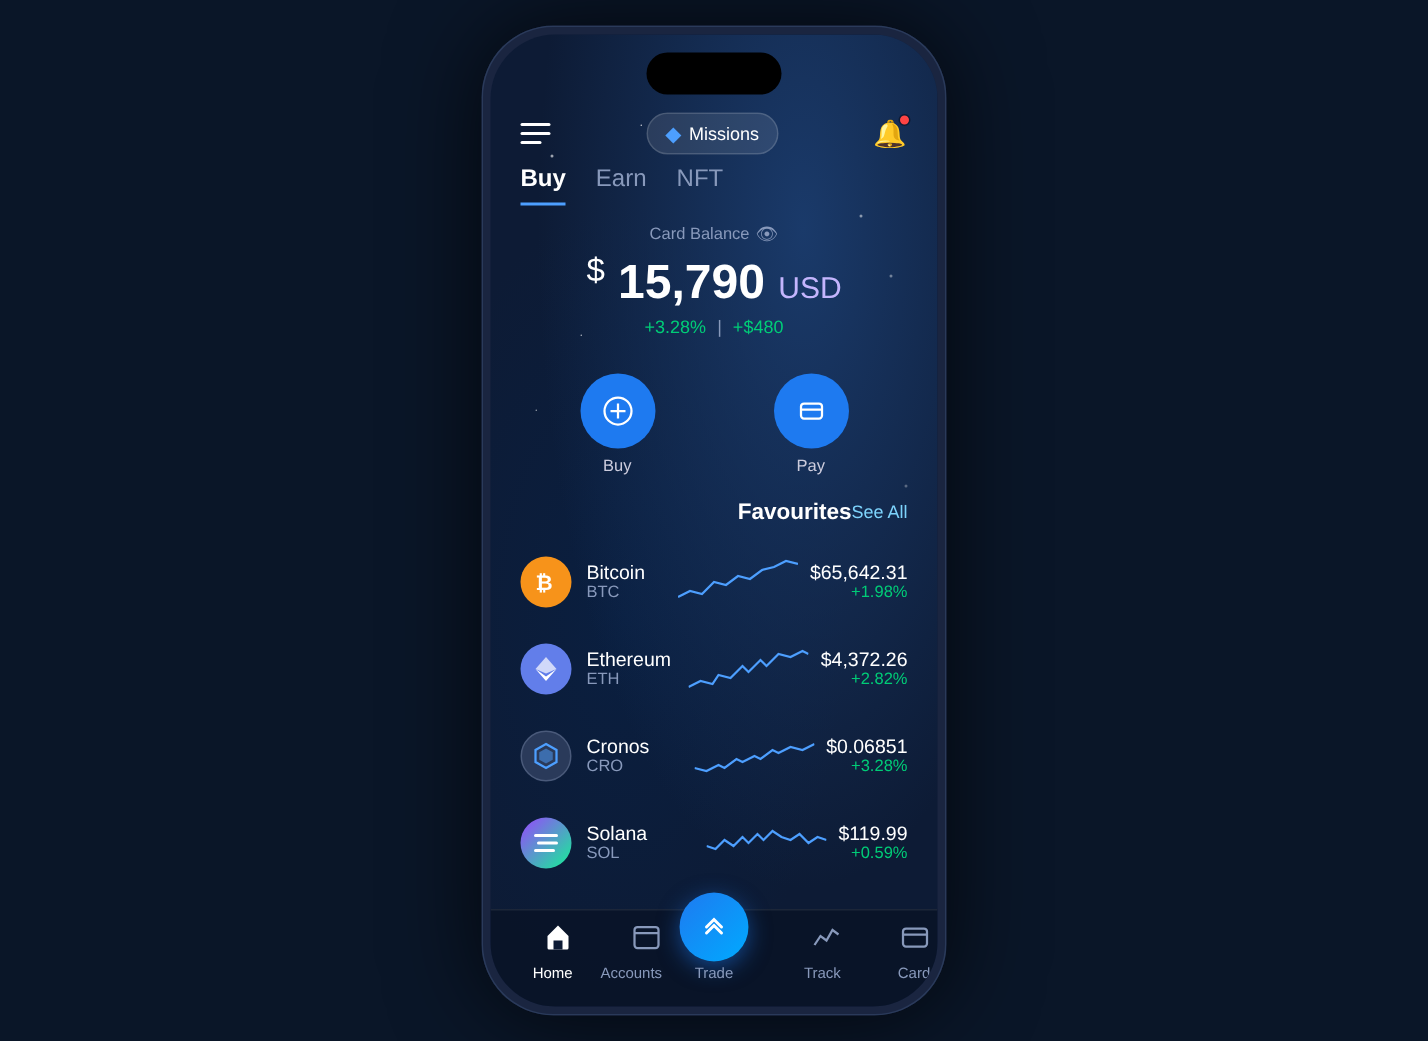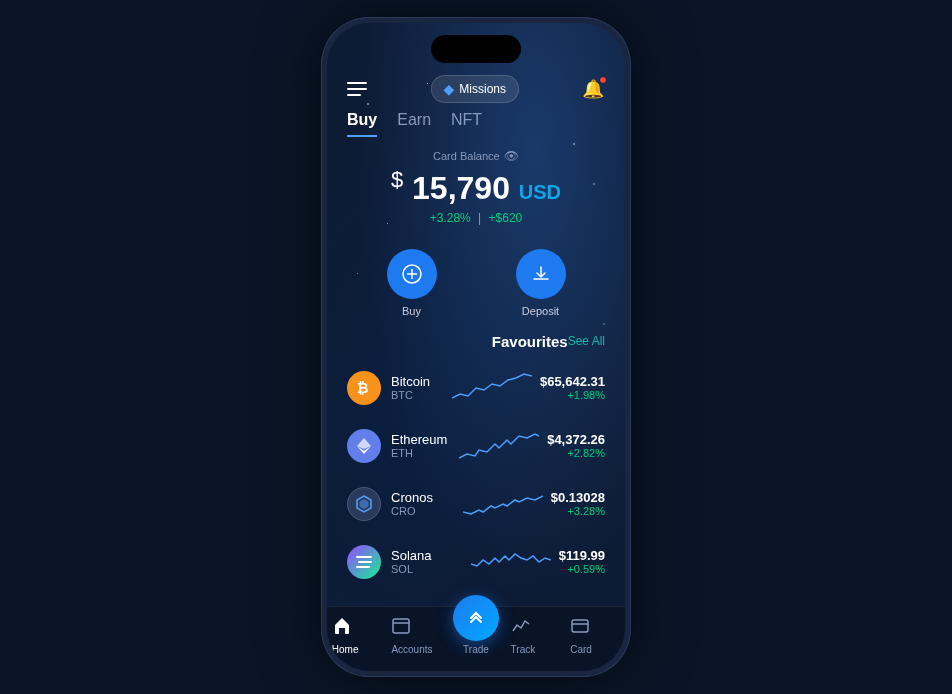--- a/index.html
+++ b/index.html
@@ -169,22 +169,22 @@
       color: #fff;
       margin-bottom: 4px;
     }
     .balance-amount .dollar {
       font-size: 22px;
       vertical-align: super;
       font-weight: 400;
     }
     .balance-amount .currency {
       font-size: 20px;
-      font-weight: 700;
-      color: #0ea5e9;
+      font-weight: 400;
+      color: #c4b5fd;
     }
 
     .balance-change {
       font-size: 12px;
       color: #00cc77;
     }
     .balance-change .separator {
       color: #8899bb;
       margin: 0 4px;
     }
@@ -229,21 +229,21 @@
       padding: 0 20px 10px;
     }
 
     .favourites-title {
       color: #fff;
       font-size: 15px;
       font-weight: 600;
     }
 
     .see-all-btn {
-      color: #14b8a6;
+      color: #7dd3fc;
       font-size: 12px;
       cursor: pointer;
     }
 
     
     .crypto-list {
       flex: 1;
       overflow: hidden;
       padding: 0 12px;
     }
@@ -293,42 +293,42 @@
       height: 36px;
       margin: 0 8px;
     }
 
     .crypto-price {
       text-align: right;
     }
     .price-value {
       color: #fff;
       font-size: 13px;
-      font-weight: 700;
+      font-weight: 400;
     }
     .price-change {
       color: #00cc77;
       font-size: 11px;
     }
 
     
     .bottom-nav {
       display: flex;
       justify-content: space-around;
       align-items: center;
       padding: 8px 0 16px;
       background: rgba(10,20,40,0.95);
       border-top: 1px solid rgba(255,255,255,0.08);
       position: relative;
     }
 
     .nav-item {
       display: flex;
       flex-direction: column;
-      align-items: flex-start;
+      align-items: flex-end;
       gap: 3px;
       cursor: pointer;
       min-width: 50px;
     }
 
     .nav-icon {
       font-size: 20px;
       color: #8899bb;
     }
     .nav-item.active .nav-icon { color: #fff; }
@@ -415,43 +415,43 @@
           <span class="eye-icon">👁</span>
         </div>
         <div class="balance-amount">
           <span class="dollar">$</span>
           <span>15,790</span>
           <span class="currency">USD</span>
         </div>
         <div class="balance-change">
           <span>+3.28%</span>
           <span class="separator">|</span>
-          <span>+$620</span>
+          <span>+$480</span>
         </div>
       </div>
 
       <div class="action-buttons">
         <div class="action-btn">
           <div class="action-circle">
             <svg width="22" height="22" viewBox="0 0 22 22" fill="none">
               <circle cx="11" cy="11" r="9" stroke="white" stroke-width="1.5"></circle>
               <line x1="11" y1="6" x2="11" y2="16" stroke="white" stroke-width="1.5"></line>
               <line x1="6" y1="11" x2="16" y2="11" stroke="white" stroke-width="1.5"></line>
             </svg>
           </div>
           <span class="action-label">Buy</span>
         </div>
         <div class="action-btn">
           <div class="action-circle">
             <svg width="22" height="22" viewBox="0 0 22 22" fill="none">
-              <path d="M11 4v10M7 10l4 4 4-4" stroke="white" stroke-width="1.5" stroke-linecap="round"></path>
-              <path d="M4 16h14" stroke="white" stroke-width="1.5" stroke-linecap="round"></path>
-            </svg>
-          </div>
-          <span class="action-label">Deposit</span>
+              <rect x="4" y="6" width="14" height="10" rx="2" stroke="white" stroke-width="1.5"></rect>
+              <line x1="4" y1="10" x2="18" y2="10" stroke="white" stroke-width="1.5"></line>
+            </svg>
+          </div>
+          <span class="action-label">Pay</span>
         </div>
       </div>
 
       <div class="favourites-header">
         <span class="favourites-title">Favourites</span>
         <span class="see-all-btn">See All</span>
       </div>
 
       <div class="crypto-list">
 
@@ -508,21 +508,21 @@
           <div class="crypto-info">
             <div class="crypto-name">Cronos</div>
             <div class="crypto-symbol">CRO</div>
           </div>
           <div class="mini-chart">
             <svg class="chart-svg" viewBox="0 0 80 36" fill="none">
               <polyline points="0,26 8,28 16,24 20,26 28,20 32,22 40,18 44,20 52,14 56,16 64,12 72,14 80,10" stroke="#4d9fff" stroke-width="1.5" fill="none"></polyline>
             </svg>
           </div>
           <div class="crypto-price">
-            <div class="price-value">$0.13028</div>
+            <div class="price-value">$0.06851</div>
             <div class="price-change">+3.28%</div>
           </div>
         </div>
 
         <div class="crypto-item">
           <div class="crypto-logo sol-logo">
             <svg width="20" height="20" viewBox="0 0 20 20" fill="none">
               <line x1="3" y1="5" x2="17" y2="5" stroke="white" stroke-width="2" stroke-linecap="round"></line>
               <line x1="5" y1="10" x2="17" y2="10" stroke="white" stroke-width="2" stroke-linecap="round"></line>
               <line x1="3" y1="15" x2="15" y2="15" stroke="white" stroke-width="2" stroke-linecap="round"></line>

